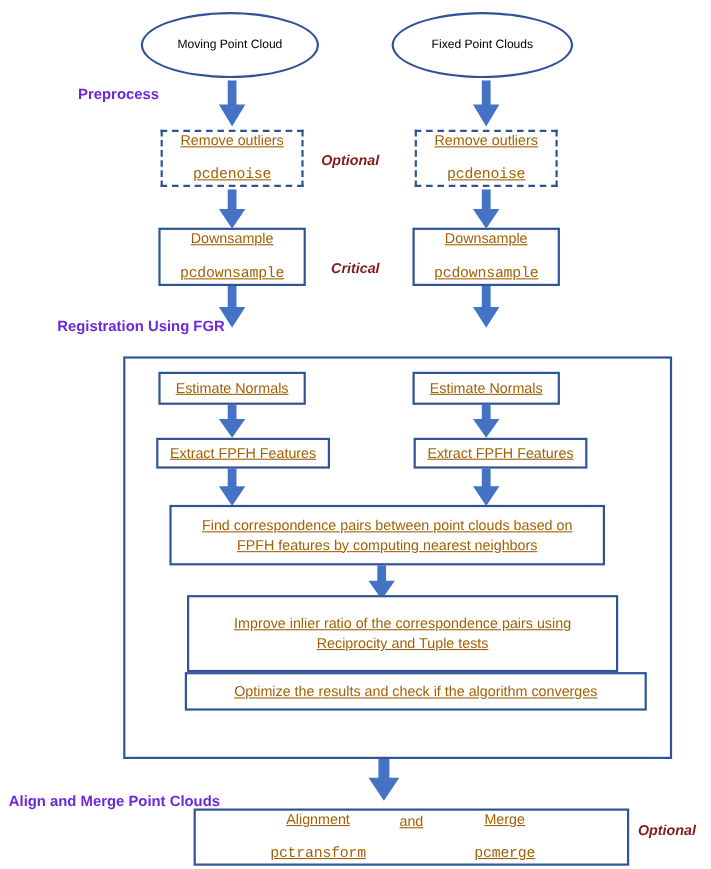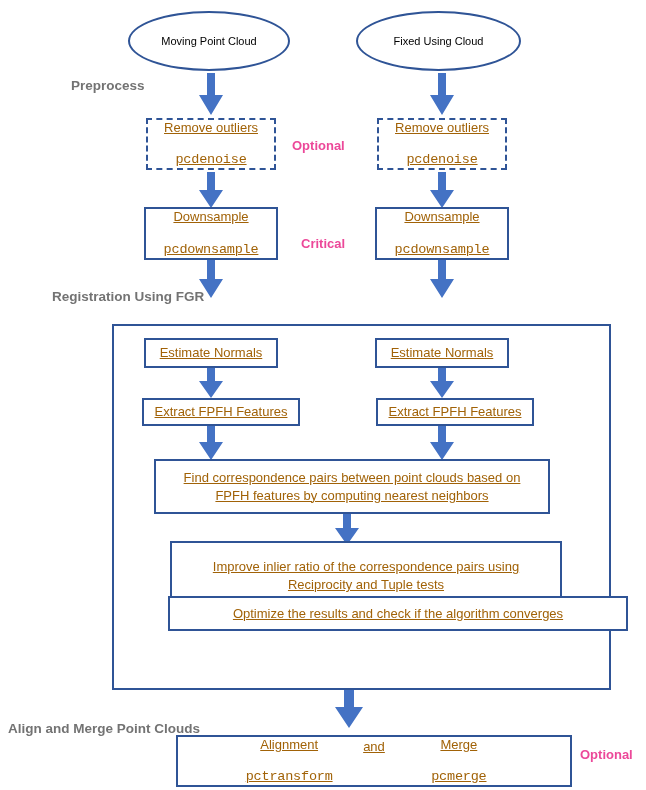--- a/index.html
+++ b/index.html
@@ -74,29 +74,30 @@
     box-sizing: border-box;
     border: 2px solid #2F5496;
     background: transparent;
   }
 
   
   .section-label {
     position: absolute;
     font-weight: bold;
     font-size: 13.5px;
-    color: #737373;
+    color: #6d28d9;
     white-space: nowrap;
   }
   .side-label {
     position: absolute;
     font-weight: bold;
     font-size: 13px;
-    color: #ec4899;
+    color: #7f1d1d;
     white-space: nowrap;
+    font-style: italic;
   }
 
   
   .arrow {
     position: absolute;
     display: block;
   }
 
   
   .split {
@@ -123,21 +124,21 @@
 </head>
 <body>
 
 <div id="canvas">
 
   <div class="ellipse" style="left:128px; top:11px; width:162px; height:60px;">
     <span>Moving Point Cloud</span>
   </div>
 
   <div class="ellipse" style="left:356px; top:11px; width:165px; height:60px;">
-    <span>Fixed Using Cloud</span>
+    <span>Fixed Point Clouds</span>
   </div>
 
   <div class="section-label" style="left:71px; top:78px;">Preprocess</div>
 
   <div class="section-label" style="left:52px; top:289px;">Registration Using FGR</div>
 
   <div class="section-label" style="left:8px; top:721px;">Align and Merge Point Clouds</div>
 
   <div class="side-label" style="left:292px; top:138px;">Optional</div>
 
@@ -238,21 +239,21 @@
   <div class="box" style="left:154px; top:459px; width:396px; height:55px;">
     <div class="wide">Find correspondence pairs between point clouds based on</div>
     <div class="wide">FPFH features by computing nearest neighbors</div>
   </div>
 
   <div class="box" style="left:170px; top:541px; width:392px; height:70px;">
     <div class="wide">Improve inlier ratio of the correspondence pairs using</div>
     <div class="wide">Reciprocity and Tuple tests</div>
   </div>
 
-  <div class="box" style="left:168px; top:596px; width:460px; height:35px;">
+  <div class="box" style="left:168px; top:611px; width:420px; height:35px;">
     <div class="wide">Optimize the results and check if the algorithm converges</div>
   </div>
 
   <div class="box" style="left:176px; top:735px; width:396px; height:52px;">
     <div class="split">
       <div class="col">
         <div class="t1">Alignment</div>
         <div class="t2">pctransform</div>
       </div>
       <div class="conj">and</div>

